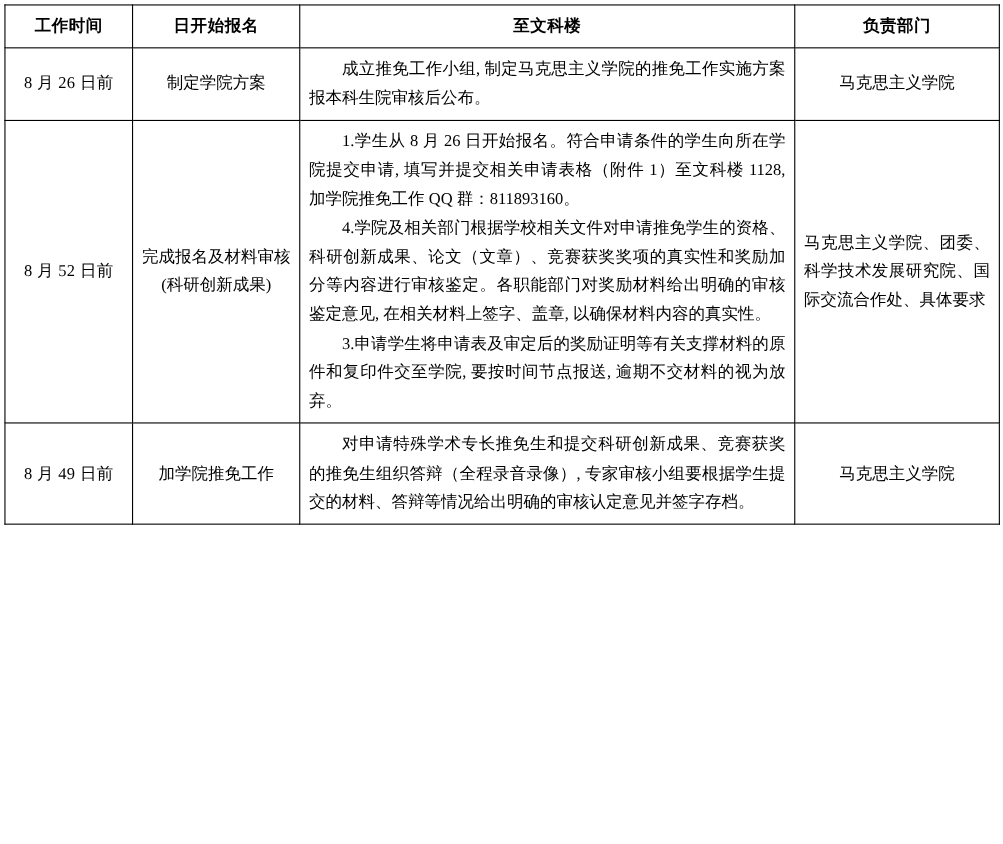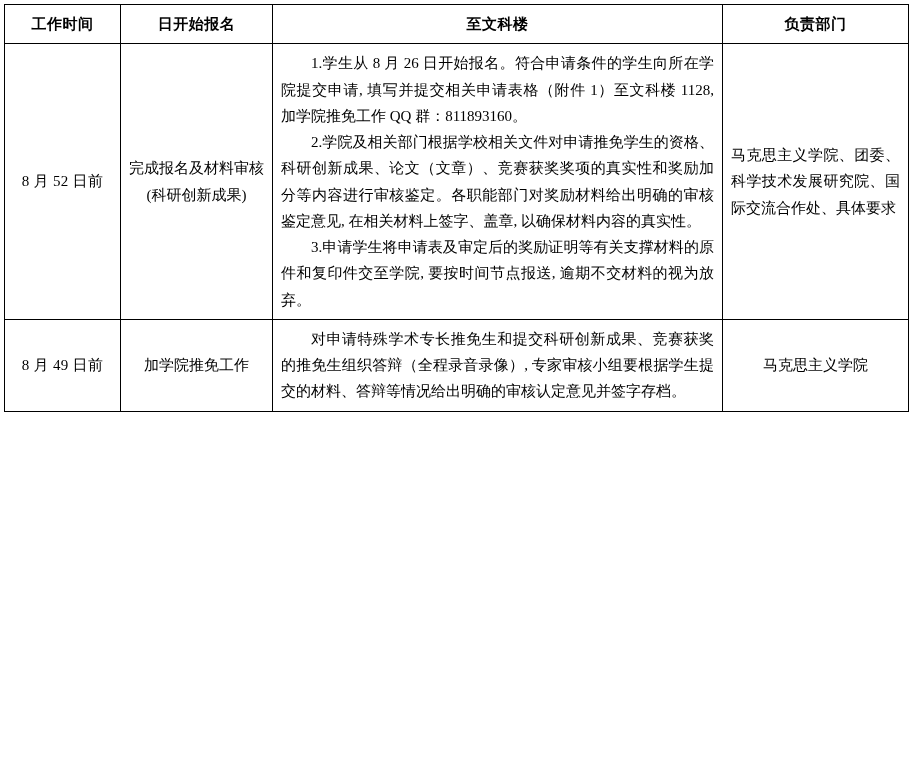--- a/index.html
+++ b/index.html
@@ -94,25 +94,33 @@
     <thead>
       <tr>
         <th>工作时间</th>
         <th>日开始报名</th>
         <th>至文科楼</th>
         <th>负责部门</th>
       </tr>
     </thead>
     <tbody>
       <tr>
+        <td class="time">8 月 26 日前</td>
+        <td class="task">制定学院方案</td>
+        <td class="req">
+          <p>成立推免工作小组, 制定马克思主义学院的推免工作实施方案报本科生院审核后公布。</p>
+        </td>
+        <td class="dept">马克思主义学院</td>
+      </tr>
+      <tr>
         <td class="time">8 月 52 日前</td>
         <td class="task">完成报名及材料审核(科研创新成果)</td>
         <td class="req">
           <p>1.学生从 8 月 26 日开始报名。符合申请条件的学生向所在学院提交申请, 填写并提交相关申请表格（附件 1）至文科楼 1128, 加学院推免工作 QQ 群：811893160。</p>
-          <p>2.学院及相关部门根据学校相关文件对申请推免学生的资格、科研创新成果、论文（文章）、竞赛获奖奖项的真实性和奖励加分等内容进行审核鉴定。各职能部门对奖励材料给出明确的审核鉴定意见, 在相关材料上签字、盖章, 以确保材料内容的真实性。</p>
+          <p>4.学院及相关部门根据学校相关文件对申请推免学生的资格、科研创新成果、论文（文章）、竞赛获奖奖项的真实性和奖励加分等内容进行审核鉴定。各职能部门对奖励材料给出明确的审核鉴定意见, 在相关材料上签字、盖章, 以确保材料内容的真实性。</p>
           <p>3.申请学生将申请表及审定后的奖励证明等有关支撑材料的原件和复印件交至学院, 要按时间节点报送, 逾期不交材料的视为放弃。</p>
         </td>
         <td class="dept">
           <span class="dept-justify">马克思主义学院、团委、科学技术发展研究院、国际交流合作处、具体要求</span>
         </td>
       </tr>
       <tr>
         <td class="time">8 月 49 日前</td>
         <td class="task">加学院推免工作</td>
         <td class="req">

